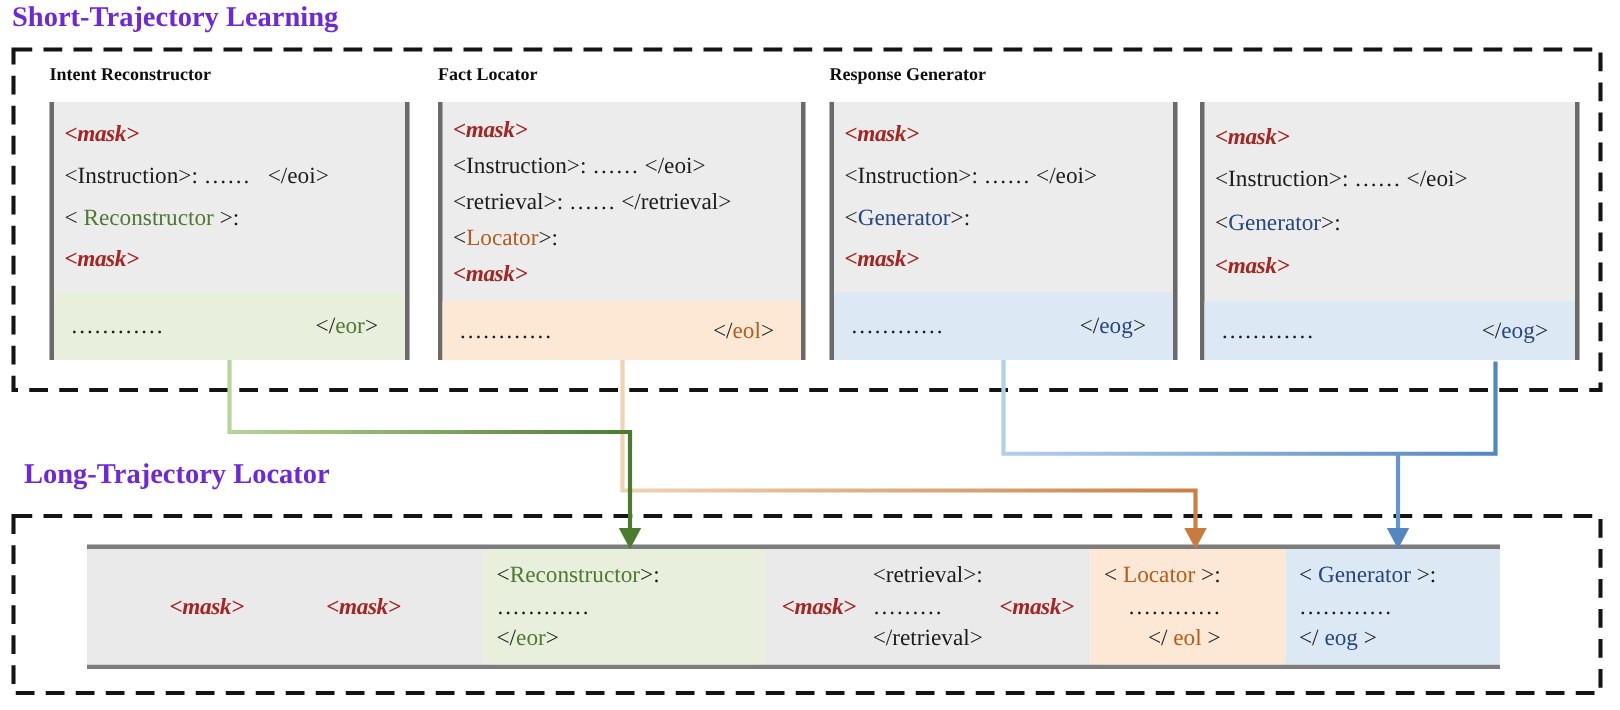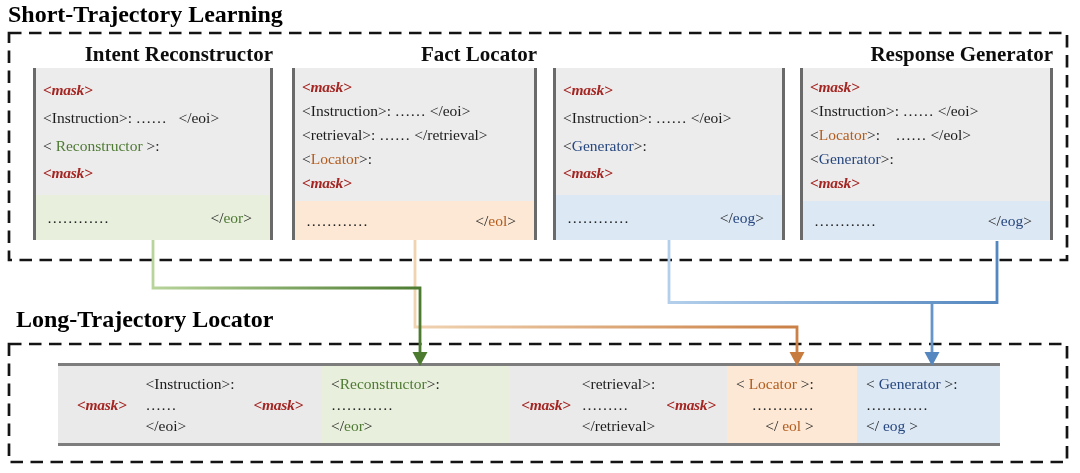--- a/index.html
+++ b/index.html
@@ -1,25 +1,25 @@
 <!DOCTYPE html>
 <html><head>
 <meta charset="utf-8">
 <style>
   html,body{margin:0;padding:0;}
   body{
     width:1080px;height:473px;position:relative;background:#ffffff;
     font-family:"Liberation Serif","DejaVu Serif",serif;overflow:hidden;
   }
-  .section-title{position:absolute;font-weight:bold;font-size:24px;color:#000000;white-space:pre;}
+  .section-title{position:absolute;font-weight:bold;font-size:19px;color:#6d28d9;white-space:pre;}
   #t-short{left:8px;top:1px;}
   #t-long{left:16px;top:306px;}
 
-  .mod-header{position:absolute;top:42px;height:20px;font-weight:bold;font-size:21px;
-    text-align:right;color:#0d0d0d;white-space:pre;}
+  .mod-header{position:absolute;top:42px;height:20px;font-weight:bold;font-size:12px;
+    text-align:left;color:#0d0d0d;white-space:pre;}
   .h0{left:33px;width:240px;}
   .h1{left:292px;width:245px;}
   .h2{left:553px;width:500px;}
 
   .module-box{position:absolute;top:68px;height:172px;background:#ececec;
     border-left:3px solid #6a6a6a;border-right:3px solid #6a6a6a;box-sizing:border-box;
     display:flex;flex-direction:column;z-index:1;}
   .b0{left:33px;width:240px;}
   .b1{left:292px;width:245px;}
   .b2{left:553px;width:232px;}
@@ -105,38 +105,32 @@
   <div class="strip strip-blue">
     <span>…………</span>
     <span><span>&lt;/</span><span class="c-blue">eog</span><span>&gt;</span></span>
   </div>
 </div>
 
 <div class="module-box b3">
   <div class="box-rows">
     <div class="row"><span class="mask">&lt;mask&gt;</span></div>
     <div class="row"><span>&lt;Instruction&gt;: …… &lt;/eoi&gt;</span></div>
-    <div class="row"><span>&lt;</span><span class="c-orange">Locator</span><span>&gt;:&nbsp;&nbsp;&nbsp;&nbsp;…… &lt;/eol&gt;</span></div>
     <div class="row"><span>&lt;</span><span class="c-blue">Generator</span><span>&gt;:</span></div>
     <div class="row"><span class="mask">&lt;mask&gt;</span></div>
   </div>
   <div class="strip strip-blue">
     <span>…………</span>
     <span><span>&lt;/</span><span class="c-blue">eog</span><span>&gt;</span></span>
   </div>
 </div>
 
 <div class="long-bar">
   <div class="seg seg-gray sg0">
     <span class="mask">&lt;mask&gt;</span>
-    <div class="seg-col">
-      <span>&lt;Instruction&gt;:</span>
-      <span>……</span>
-      <span>&lt;/eoi&gt;</span>
-    </div>
     <span class="mask">&lt;mask&gt;</span>
   </div>
   <div class="seg seg-green sg1">
     <div class="seg-col">
       <span><span>&lt;</span><span class="c-green">Reconstructor</span><span>&gt;:</span></span>
       <span>…………</span>
       <span><span>&lt;/</span><span class="c-green">eor</span><span>&gt;</span></span>
     </div>
   </div>
   <div class="seg seg-gray sg2">

